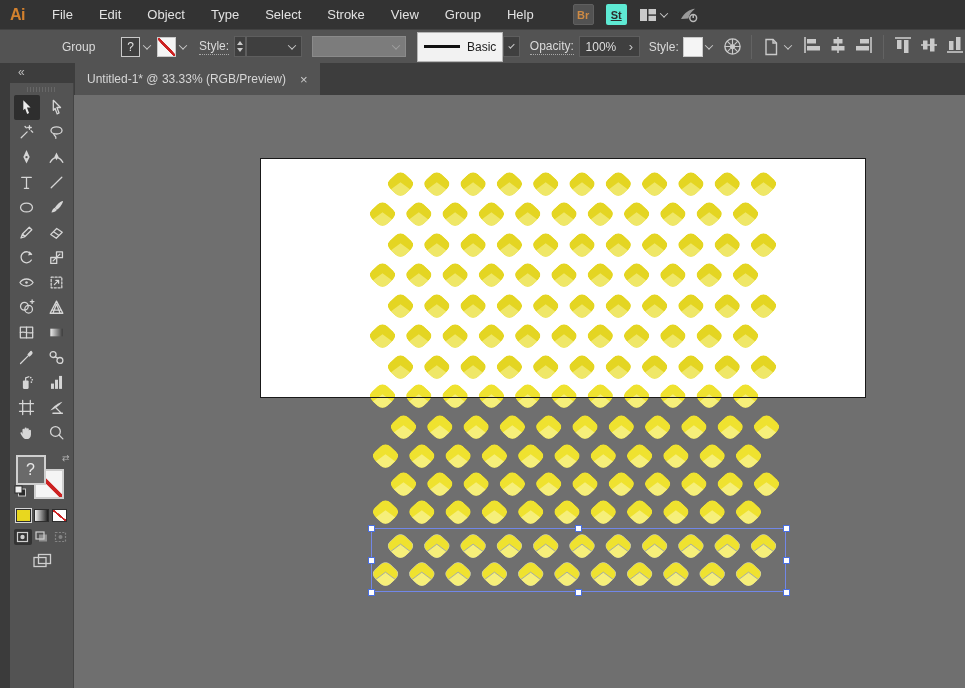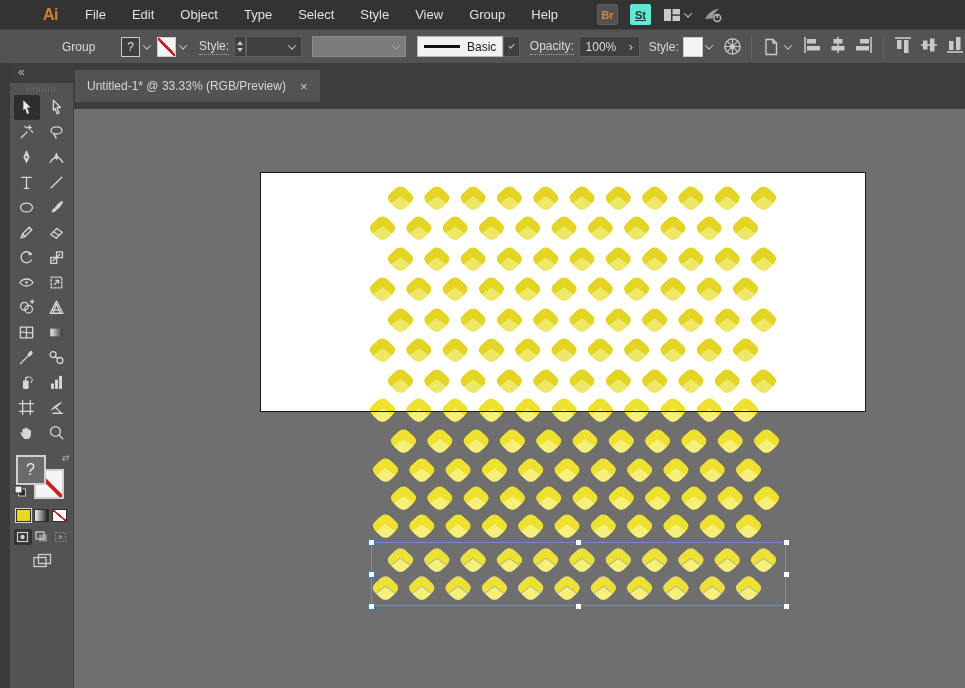--- a/index.html
+++ b/index.html
@@ -1,21 +1,21 @@
 <!DOCTYPE html>
 <html><head>
 <meta charset="utf-8">
 <style>
   * { margin:0; padding:0; box-sizing:border-box; }
   html,body { width:965px; height:688px; overflow:hidden; background:#6f6f6f;
     font-family:"Liberation Sans", sans-serif; -webkit-font-smoothing:antialiased; }
   .app { width:965px; height:688px; display:flex; flex-direction:column; position:relative; }
 
   
-  .menubar { height:29px; background:#333333; display:flex; align-items:center; flex:none;padding-left:33px; }
+  .menubar { height:29px; background:#333333; display:flex; align-items:center; flex:none; }
   .ai-logo { color:#d3812e; font-weight:bold; font-size:16px; margin:0 14px 0 10px; letter-spacing:-0.5px; }
   .menu-items { display:flex; align-items:center; height:100%; }
   .menu-item { color:#e2e2e2; font-size:13px; padding:0 13px; height:100%; display:flex; align-items:center; cursor:default; }
   .mb-right { display:flex; align-items:center; margin-left:26px; gap:12px; }
   .badge { width:21px; height:21px; border-radius:2px; display:flex; align-items:center; justify-content:center;
            font-size:11px; font-weight:bold; }
   .badge-br { background:#525252; color:#cd8a44; border:1px solid #5f5f5f; }
   .badge-st { background:#5eead4; color:#2d2d2d;text-decoration:underline; }
   .mb-ico { display:flex; align-items:center; gap:4px; }
   .chev { display:inline-block; width:6px; height:6px; border-right:1.6px solid #c9c9c9; border-bottom:1.6px solid #c9c9c9;
@@ -30,21 +30,21 @@
                 justify-content:center; color:#e0e0e0; font-size:12px; position:relative; }
   .swatch-white { background:#f5f5f5; }
   .chev-btn { width:14px; height:20px; display:flex; align-items:center; justify-content:center; }
   .stepper { width:13px; height:21px; background:#3f3f3f; border:1px solid #5e5e5e; display:flex; flex-direction:column;
              align-items:center; justify-content:center; gap:3px; }
   .tri-up { width:0; height:0; border-left:3.5px solid transparent; border-right:3.5px solid transparent; border-bottom:4px solid #c9c9c9; }
   .tri-dn { width:0; height:0; border-left:3.5px solid transparent; border-right:3.5px solid transparent; border-top:4px solid #c9c9c9; }
   .dd { height:21px; background:#3f3f3f; border:1px solid #5e5e5e; display:flex; align-items:center; justify-content:flex-end; padding:0 6px; }
   .dd-disabled { background:#7c7c7c; border-color:#8a8a8a; }
   .dd-disabled .chev { border-color:#9f9f9f; }
-  .basic-box { height:21px; width:88px; background:#f2f2f2; border:1px solid #b5b5b5; display:flex; align-items:center; padding:0 6px; gap:7px; }
+  .basic-box { height:30px; width:88px; background:#f2f2f2; border:1px solid #b5b5b5; display:flex; align-items:center; padding:0 6px; gap:7px; }
   .basic-line { width:36px; height:3px; background:#111; }
   .basic-txt { color:#1b1b1b; font-size:12px; }
   .opacity-box { height:21px; width:64px; background:#3f3f3f; border:1px solid #5e5e5e; display:flex; align-items:center;
                  padding:0 6px; color:#dedede; font-size:12px; justify-content:space-between; }
   .op-arrow { color:#c9c9c9; font-size:13px; }
   .cb-sep { width:1px; height:24px; background:#636363; margin:0 9px; flex:none; }
   .cb-ico { flex:none; display:flex; align-items:center; }
 
   
   .content { flex:1; display:flex; min-height:0; }
@@ -73,21 +73,21 @@
   .msw-grad { background:linear-gradient(90deg,#f2f2f2,#1c1c1c); }
   .msw-none { background:#fff; }
   .draw-modes { display:flex; gap:1px; margin-top:7px; }
   .dmode { width:18px; height:16px; display:flex; align-items:center; justify-content:center; border-radius:2px; }
   .dmode.pressed { background:#333; }
   .dmode.dim { opacity:.4; }
   .screen-mode { margin-top:8px; }
 
   
   .main { flex:1; display:flex; flex-direction:column; min-width:0; }
-  .tabbar { height:46px; background:#3d3d3d; display:flex; align-items:center; flex:none; }
+  .tabbar { height:32px; background:#3d3d3d; display:flex; align-items:center; flex:none; }
   .tab { margin-left:1px; height:32px; background:#535353; display:flex; align-items:center; padding:0 12px;
          color:#d6d6d6; font-size:12px; gap:14px; }
   .tab-close { color:#c9c9c9; font-size:13px; cursor:default; }
   .canvas { position:relative; flex:1; background:#6f6f6f; overflow:hidden; }
   .artboard-bg { position:absolute; background:#ffffff; }
   .artboard-outline { position:absolute; border:1px solid #191919; pointer-events:none; }
   .pattern-svg { position:absolute; left:0; top:0; }
   .selection-rect { position:absolute; border:1px solid #7187e8; pointer-events:none; }
   .handle { position:absolute; width:7px; height:7px; background:#ffffff; border:1px solid #4a6fe0; }
 </style>
@@ -97,21 +97,21 @@
 <div class="app">
 
   <div class="menubar">
     <span class="ai-logo">Ai</span>
     <div class="menu-items" id="menu-items">
         <div class="menu-item">File</div>
         <div class="menu-item">Edit</div>
         <div class="menu-item">Object</div>
         <div class="menu-item">Type</div>
         <div class="menu-item">Select</div>
-        <div class="menu-item">Style</div>
+        <div class="menu-item">Stroke</div>
         <div class="menu-item">View</div>
         <div class="menu-item">Group</div>
         <div class="menu-item">Help</div>
       </div>
     <div class="mb-right">
       <span class="badge badge-br">Br</span>
       <span class="badge badge-st">St</span>
       <span class="mb-ico">
         <svg width="18" height="16" viewBox="0 0 18 16">
           <rect x="1" y="2" width="7" height="12" fill="#c9c9c9"></rect>

